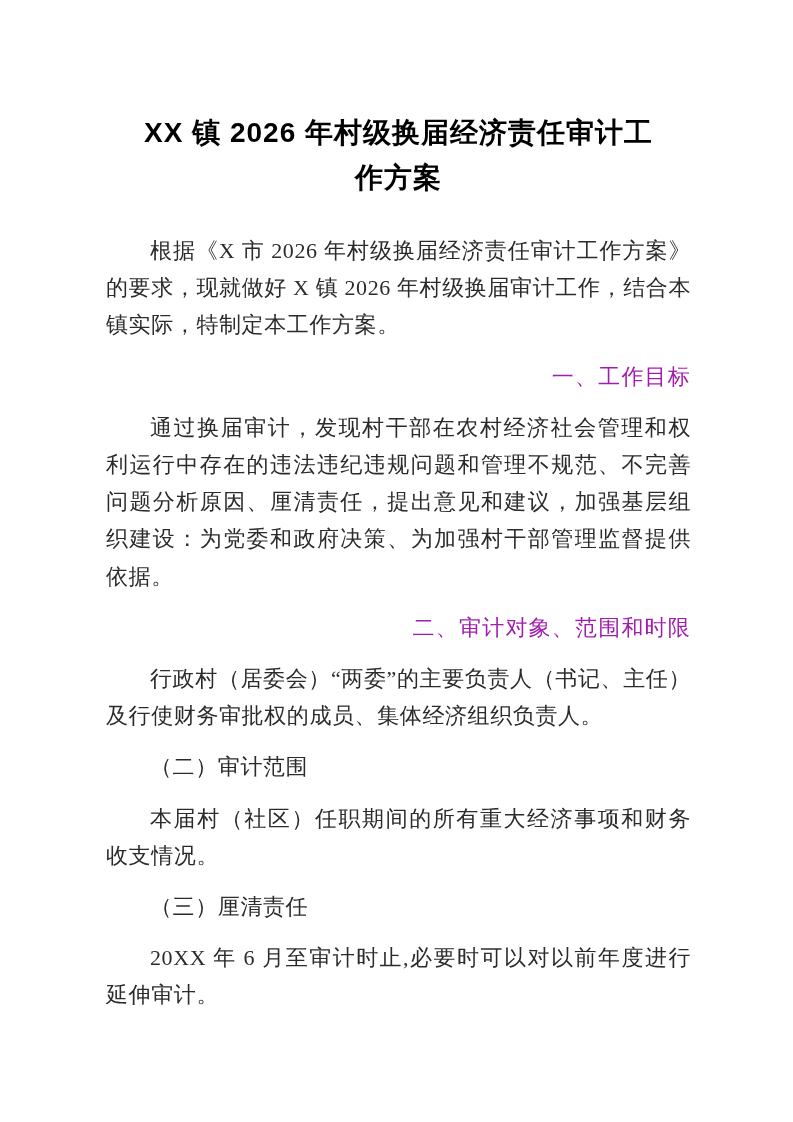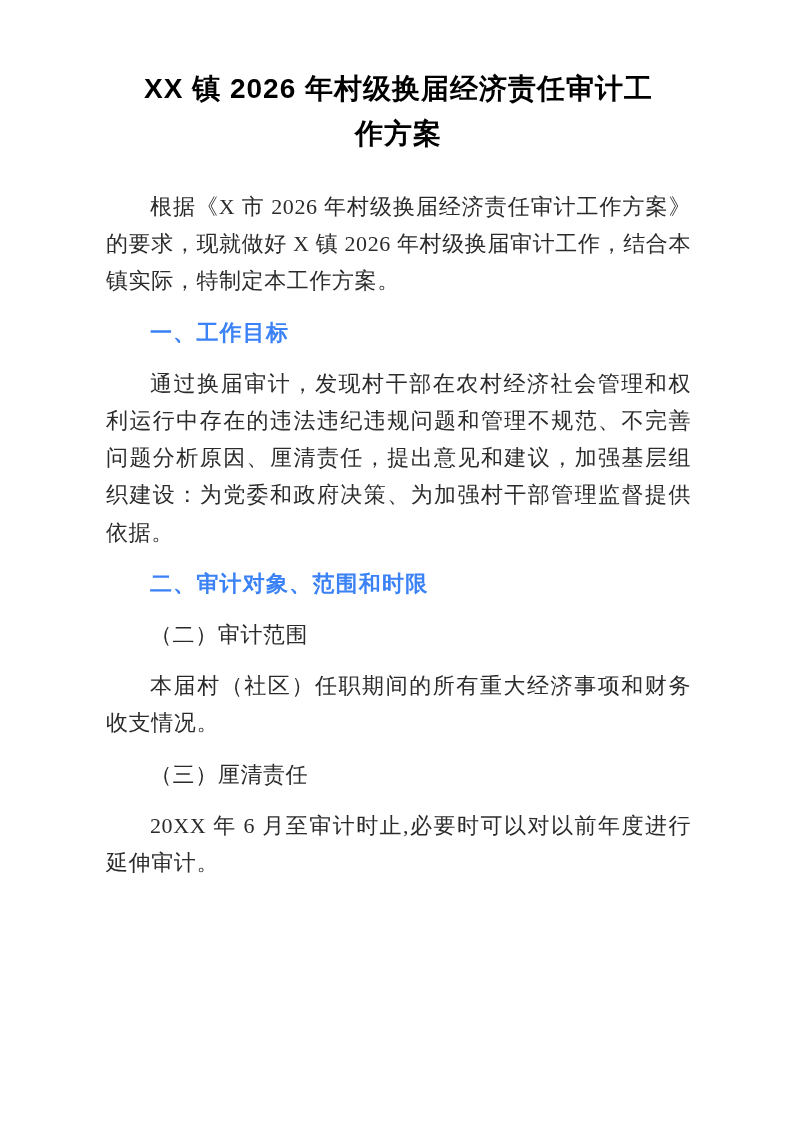--- a/index.html
+++ b/index.html
@@ -7,21 +7,21 @@
     padding: 0;
     background: #ffffff;
   }
   .page {
     position: relative;
     width: 793px;
     height: 1122px;
     background: #ffffff;
     overflow: hidden;
     box-sizing: border-box;
-    padding: 66px 88px 0 92px;
+    padding: 110px 88px 0 92px;
     font-family: "Liberation Serif", serif;
   }
   .doc-title {
     text-align: center;
     font-family: "Liberation Sans", sans-serif;
     font-weight: bold;
     color: #000000;
     font-size: 28px;
     line-height: 45px;
     letter-spacing: 1px;
@@ -37,23 +37,23 @@
     margin: 14px;
     text-indent: 44px;
     text-align: justify;
     letter-spacing: 0.6px;
     font-family: "Liberation Serif", serif;
     font-weight: normal;
     color: #2b2b2b;
   }
   .para.heading {
     font-family: "Liberation Sans", sans-serif;
-    font-weight: bold;
-    color: #3b82f6;
-    text-align: left;
+    font-weight: normal;
+    color: #a21caf;
+    text-align: right;
     letter-spacing: 1.2px;
   }
   .para.subheading {
     text-align: left;
   }
 </style>
 </head>
 <body>
 
 <div class="page">
@@ -66,20 +66,21 @@
   <div class="body-text">
     <p class="para">根据《X 市 2026 年村级换届经济责任审计工作方案》的要求，现就做好 X 镇 2026 年村级换届审计工作，结合本镇实际，特制定本工作方案。</p>
 
     <p class="para heading">一、工作目标</p>
 
     <p class="para">通过换届审计，发现村干部在农村经济社会管理和权利运行中存在的违法违纪违规问题和管理不规范、不完善问题分析原因、厘清责任，提出意见和建议，加强基层组织建设：为党委和政府决策、为加强村干部管理监督提供依据。</p>
 
     <p class="para heading">二、审计对象、范围和时限</p>
 
 
+    <p class="para">行政村（居委会）“两委”的主要负责人（书记、主任）及行使财务审批权的成员、集体经济组织负责人。</p>
 
     <p class="para subheading">（二）审计范围</p>
 
     <p class="para">本届村（社区）任职期间的所有重大经济事项和财务收支情况。</p>
 
     <p class="para subheading">（三）厘清责任</p>
 
     <p class="para">20XX 年 6 月至审计时止,必要时可以对以前年度进行延伸审计。</p>
 
 

